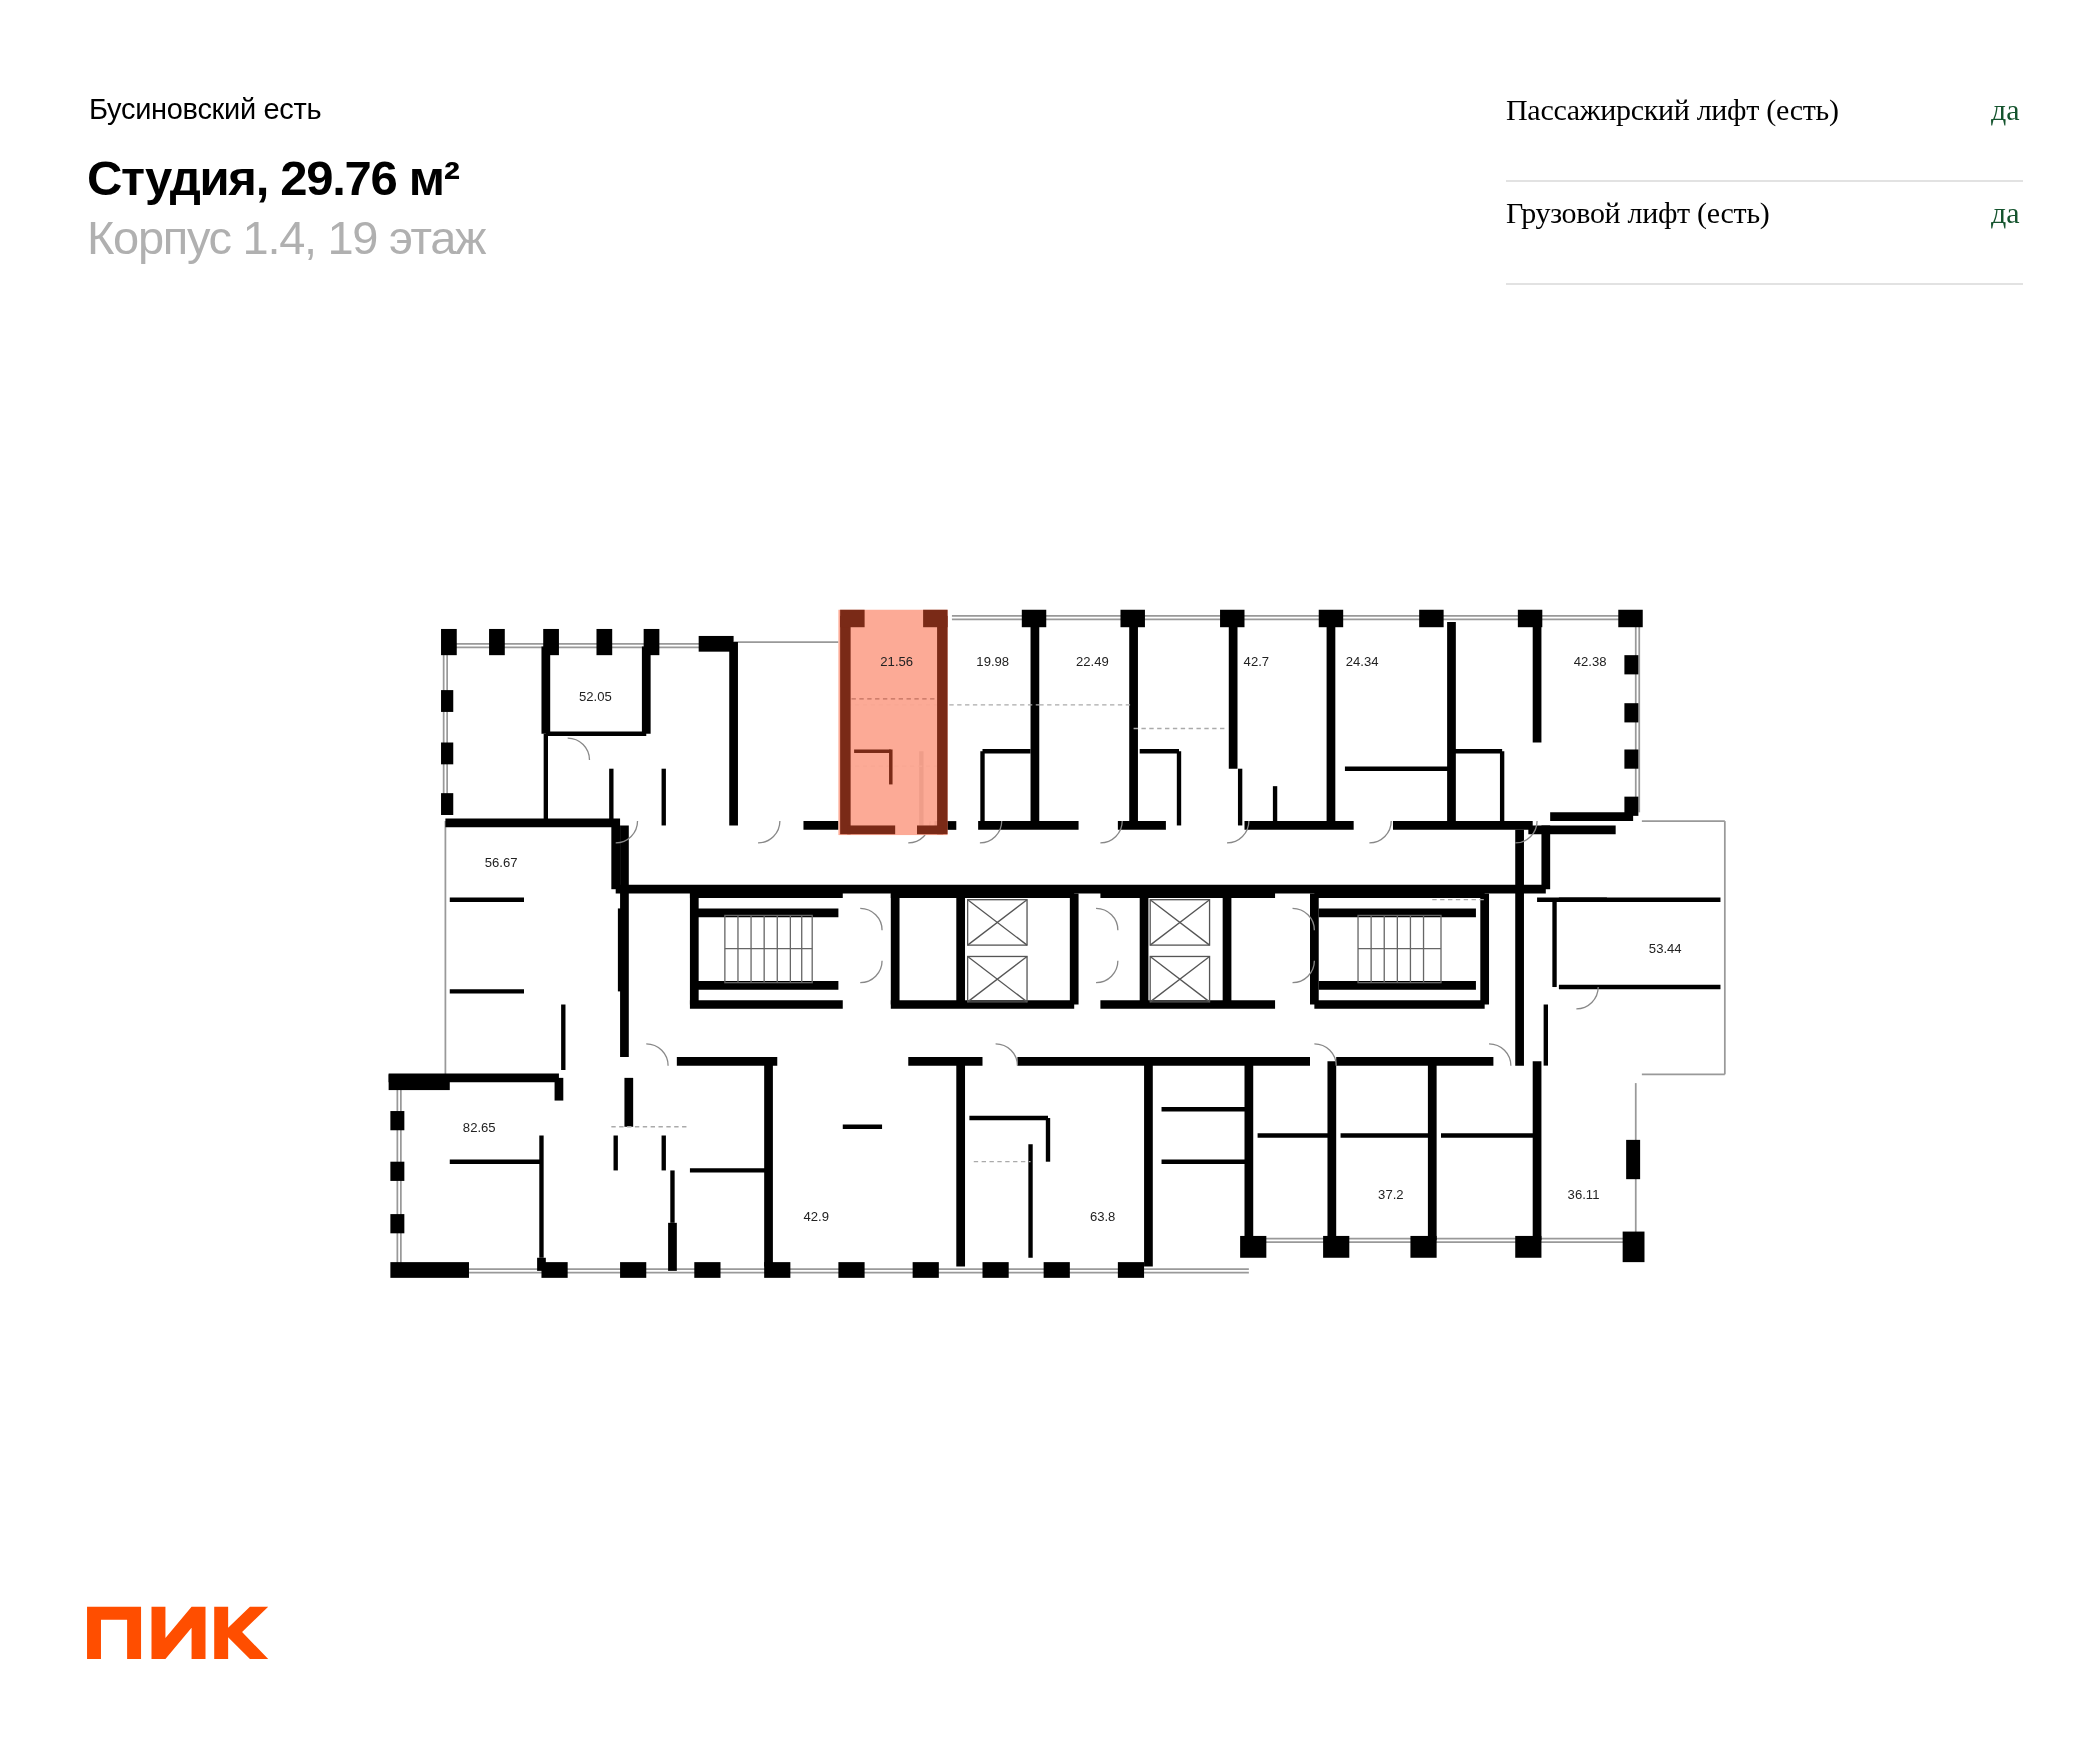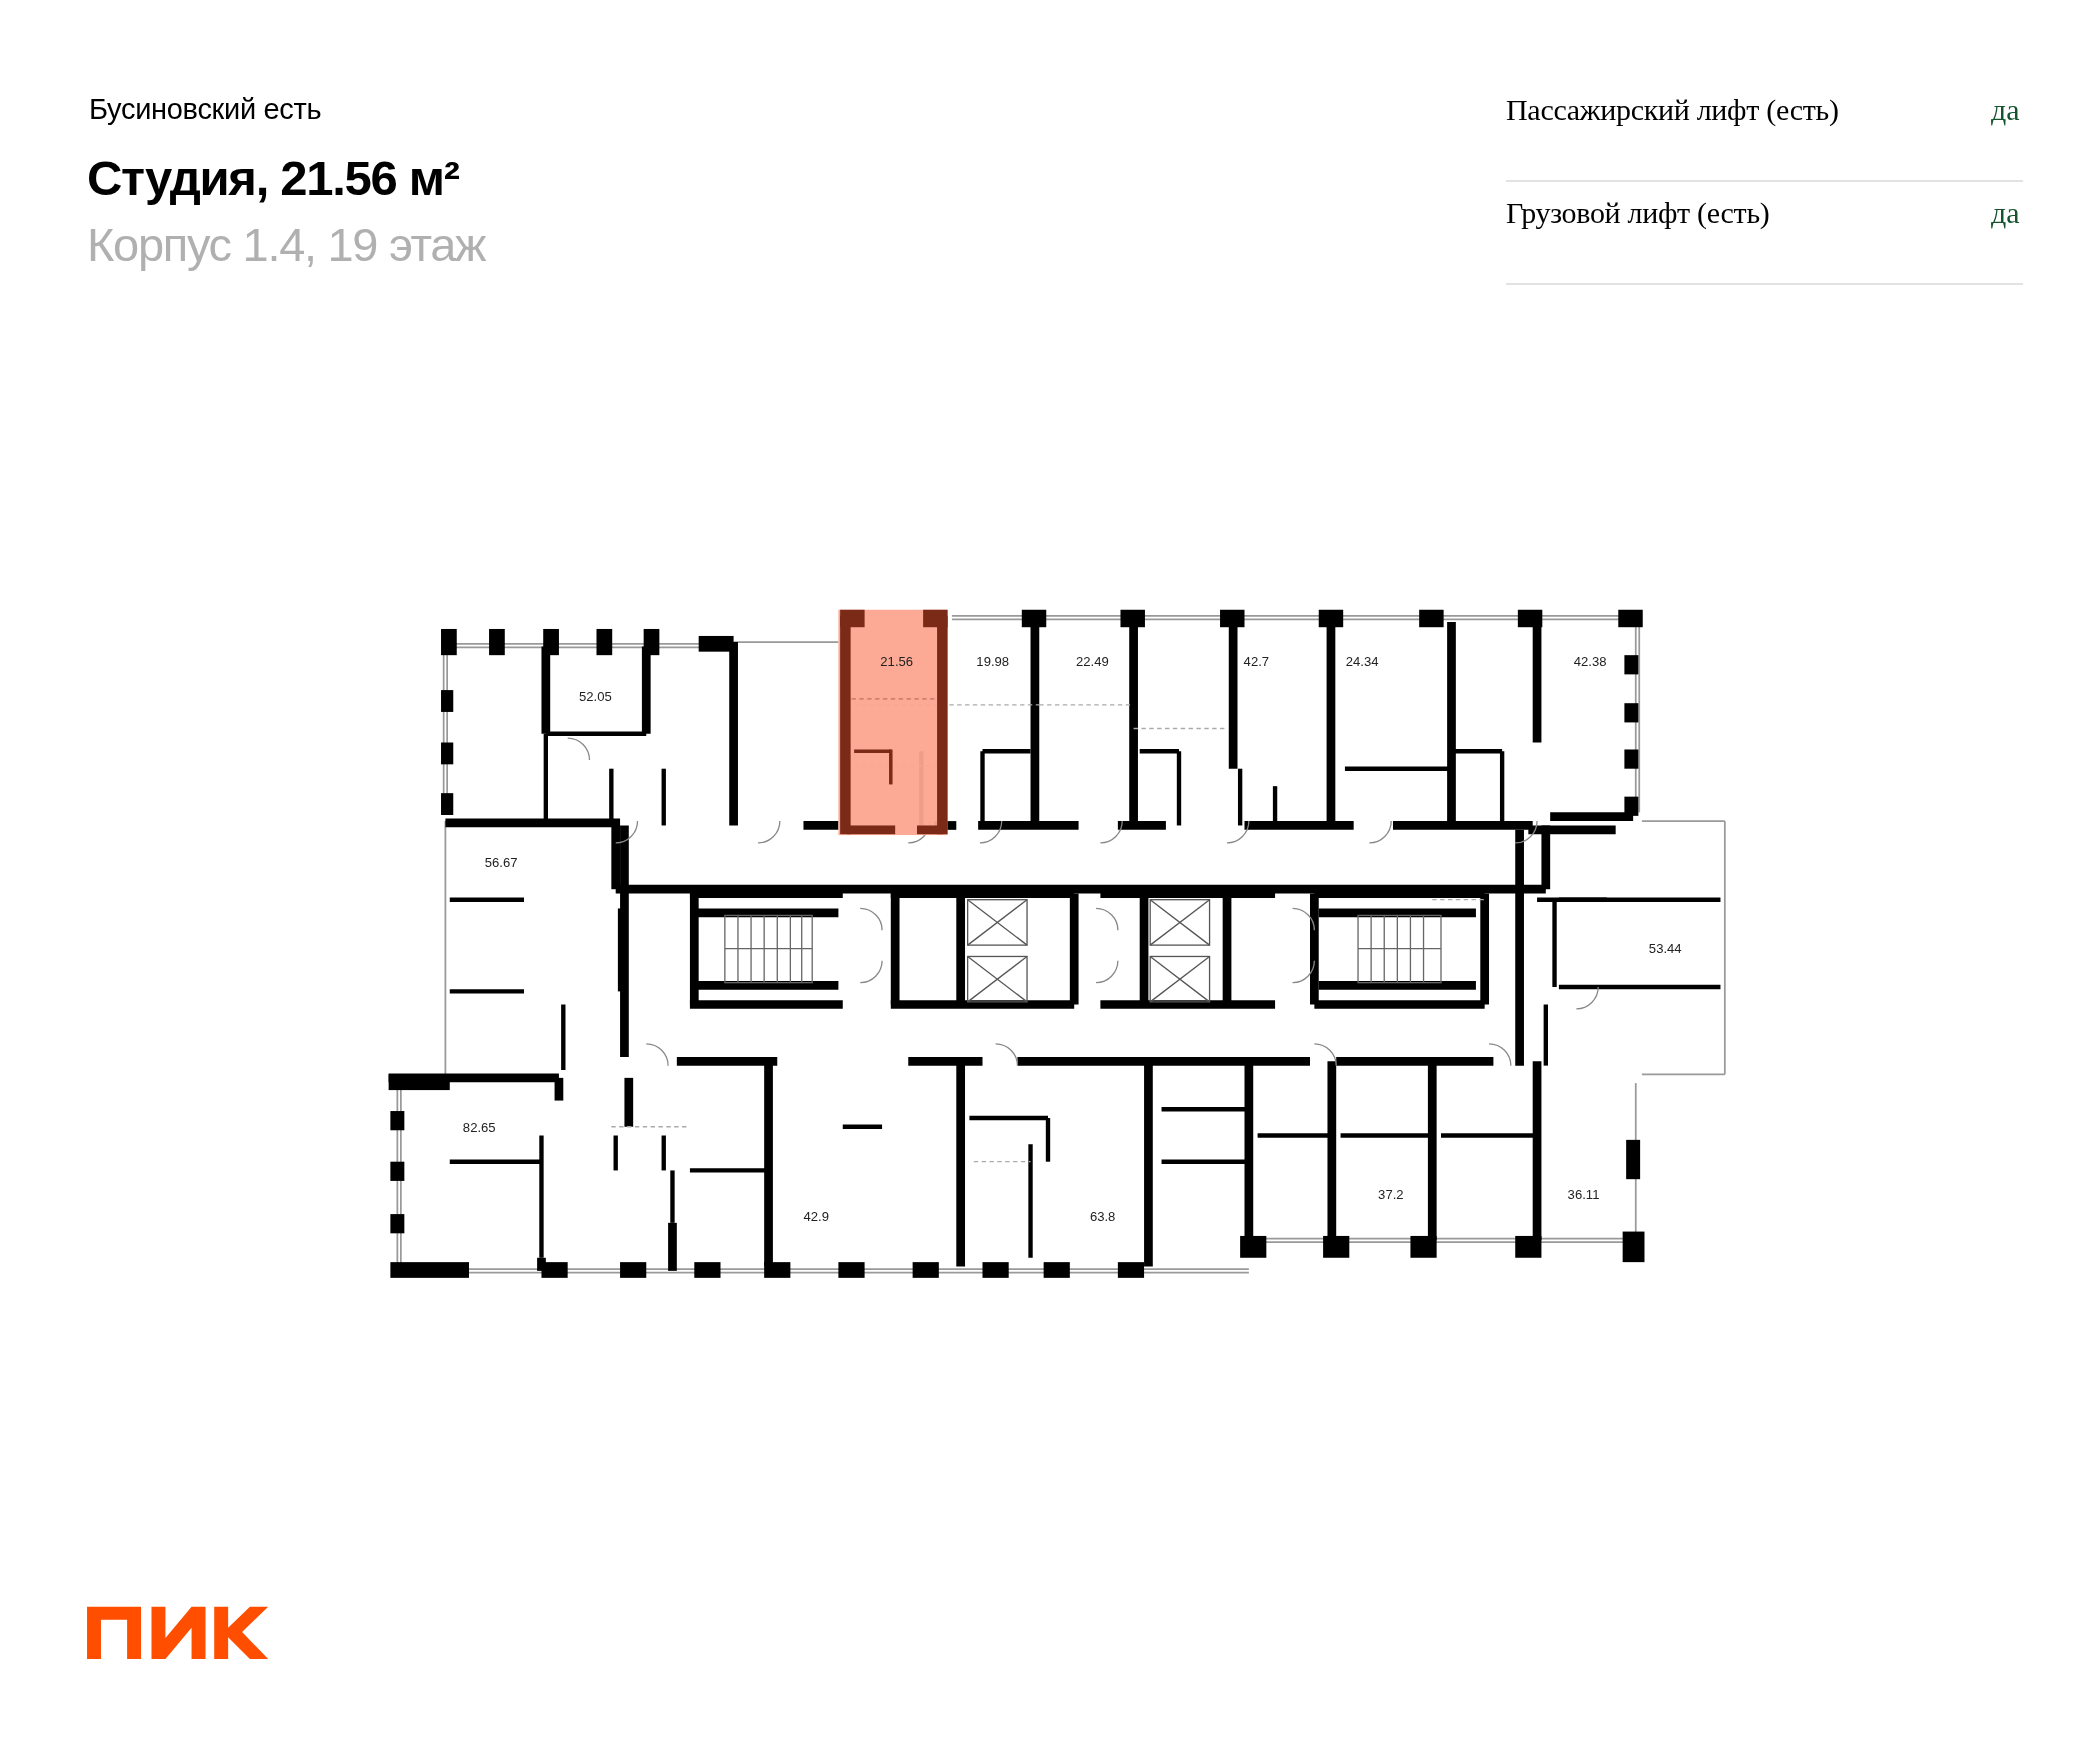--- a/index.html
+++ b/index.html
@@ -1,32 +1,32 @@
 <!DOCTYPE html>
 <html style="font-size:14px"><head>
 <meta charset="utf-8">
 <style>
   html,body{margin:0;padding:0;background:#fff;}
   body{width:2096px;height:1747px;position:relative;overflow:hidden;font-family:"Liberation Sans","DejaVu Sans",sans-serif;color:#000;}
   .project{position:absolute;left:89px;top:93px;font-size:29px;letter-spacing:-0.3px;}
   .title{position:absolute;left:87px;top:150px;font-size:49px;font-weight:bold;letter-spacing:-1.3px;}
-  .subtitle{position:absolute;left:87px;top:210px;font-size:47px;color:#b0b0b0;letter-spacing:-1.3px;margin-top:7px;}
+  .subtitle{position:absolute;left:87px;top:210px;font-size:47px;color:#b0b0b0;letter-spacing:-1.3px;}
   .props{position:absolute;left:1506px;top:79px;width:517px;}
   .prop-row{position:relative;height:101px;border-bottom:2.6px solid #e2e2e2;font-family:Liberation Serif, serif;}
   .prop-label{position:absolute;left:0;top:14px;font-size:30px;letter-spacing:-0.3px;}
   .prop-value{position:absolute;right:3.5px;top:14px;font-size:30px;color:#14532d;}
   .logo{position:absolute;left:87px;top:1605px;}
   .plan{position:absolute;left:0;top:0;}
   .area{font-family:"Liberation Sans",sans-serif;font-size:15px;fill:#222;}
 </style>
 </head>
 <body>
 
 <div class="project">Бусиновский есть</div>
-<div class="title">Студия, 21.56 м²</div>
+<div class="title">Студия, 29.76 м²</div>
 <div class="subtitle">Корпус 1.4, 19 этаж</div>
 
 <div class="props">
   <div class="prop-row">
     <span class="prop-label">Пассажирский лифт (есть)</span>
     <span class="prop-value">да</span>
   </div>
   <div class="prop-row">
     <span class="prop-label">Грузовой лифт (есть)</span>
     <span class="prop-value">да</span>

